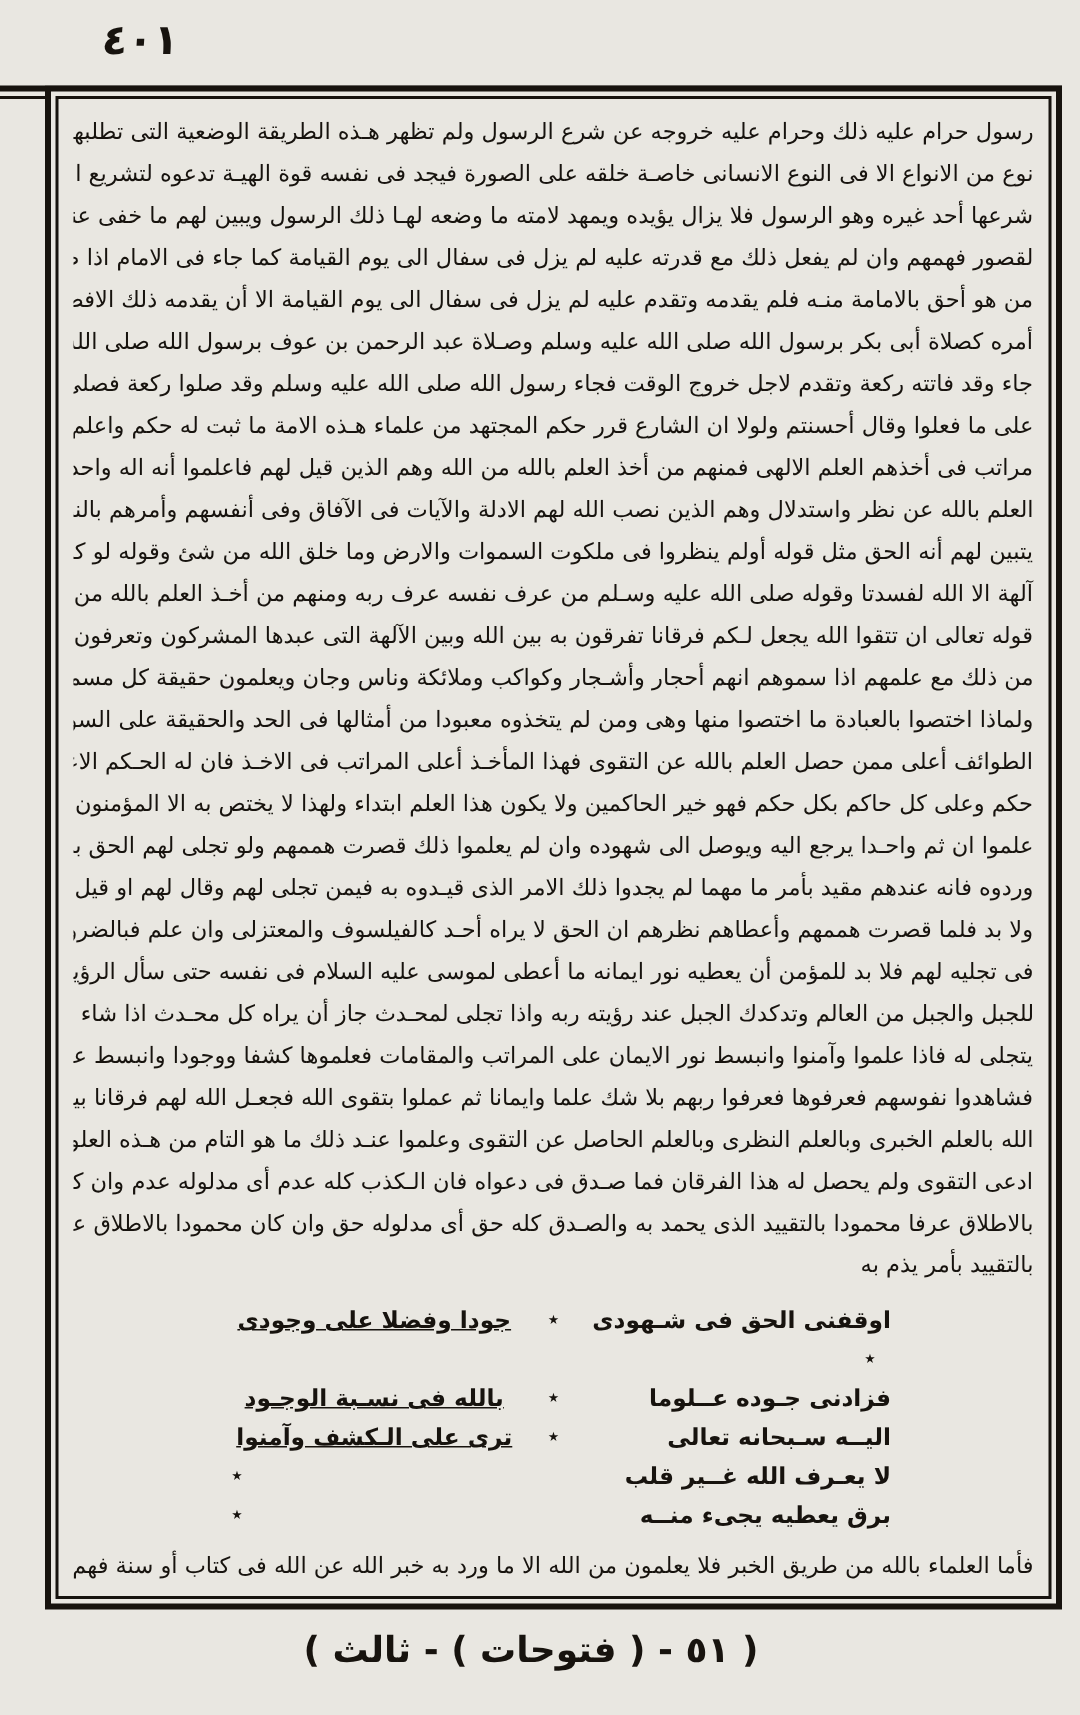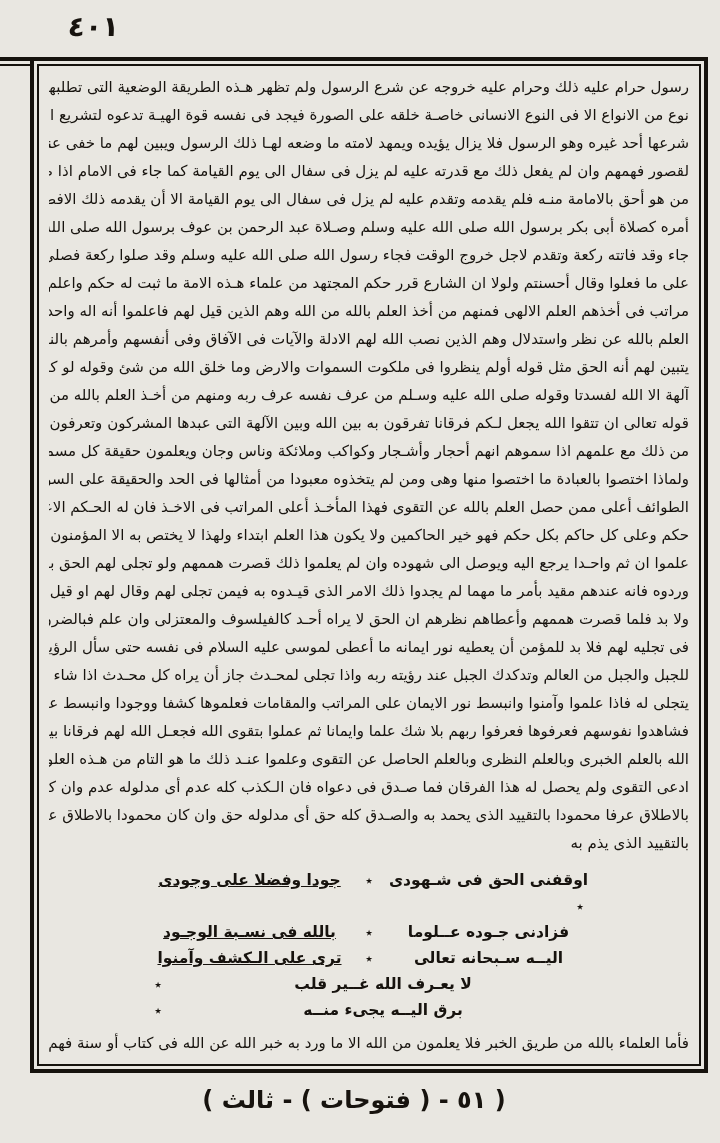--- a/index.html
+++ b/index.html
@@ -37,21 +37,21 @@
     white-space:nowrap;overflow:hidden;
     font-weight:500;
   }
   .tline.short{text-align:right;text-align-last:right;}
   .poem{width:450px;margin:10px auto 0 auto;}
   .verse{
     display:flex;direction:rtl;align-items:center;
     height:26px;line-height:26px;font-size:15.5px;font-weight:600;
   }
   .hemi{flex:1 1 0;white-space:nowrap;overflow:hidden;}
-  .hemi.r{text-align:center;}
+  .hemi.r{text-align:right;}
   .hemi.l{text-align:center;text-decoration:underline;}
   .star{width:28px;text-align:center;font-size:14px;flex:0 0 auto;}
   .closing{margin-top:6px;}
   .footer{
     position:absolute;top:1086px;left:0;width:708px;
     text-align:center;font-size:24px;font-weight:bold;
     direction:rtl;
   }
 </style>
 </head>
@@ -118,21 +118,21 @@
 
         <div class="tline">فشاهدوا نفوسهم فعرفوها فعرفوا ربهم بلا شك علما وايمانا ثم عملوا بتقوى الله فجعـل الله لهم فرقانا بين ما أدركوه من</div>
 
         <div class="tline">الله بالعلم الخبرى وبالعلم النظرى وبالعلم الحاصل عن التقوى وعلموا عنـد ذلك ما هو التام من هـذه العلوم والاتم فمن</div>
 
         <div class="tline">ادعى التقوى ولم يحصل له هذا الفرقان فما صـدق فى دعواه فان الـكذب كله عدم أى مدلوله عدم وان كان مذموما</div>
 
         <div class="tline">بالاطلاق عرفا محمودا بالتقييد الذى يحمد به والصـدق كله حق أى مدلوله حق وان كان محمودا بالاطلاق عرفا مذموما</div>
       </div>
 
-    <div class="tline short">بالتقييد الذى يذم به</div>
+    <div class="tline short">بالتقييد بأمر يذم به</div>
 
     <div class="poem">
 
         <div class="verse">
           <span class="hemi r">اوقفنى الحق فى شـهودى</span>
           <span class="star">٭</span>
           <span class="hemi l">جودا وفضلا على وجودى</span>
         </div>
 
         <div class="verse">
@@ -150,21 +150,21 @@
           <span class="star">٭</span>
           <span class="hemi l">ترى على الـكشف وآمنوا</span>
         </div>
 
         <div class="verse">
           <span class="hemi r">لا يعـرف الله غــير قلب</span>
           <span class="star">٭</span>
         </div>
 
         <div class="verse">
-          <span class="hemi r">برق اليــه يجىء منــه</span>
+          <span class="hemi r">برق يعطيه يجىء منــه</span>
           <span class="star">٭</span>
         </div>
       </div>
 
     <div class="tline closing">فأما العلماء بالله من طريق الخبر فلا يعلمون من الله الا ما ورد به خبر الله عن الله فى كتاب أو سنة فهم بين مشـبه بتأويل</div>
 
   </div>
 </div>
 
 <div class="footer">( ٥١ - ( فتوحات ) - ثالث )</div>

